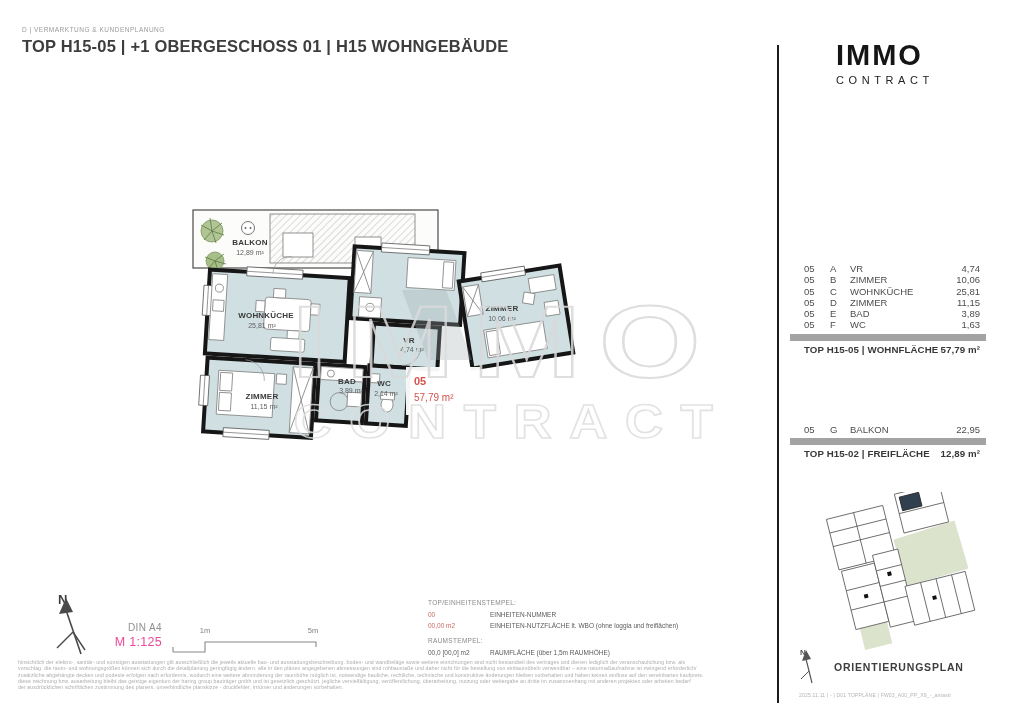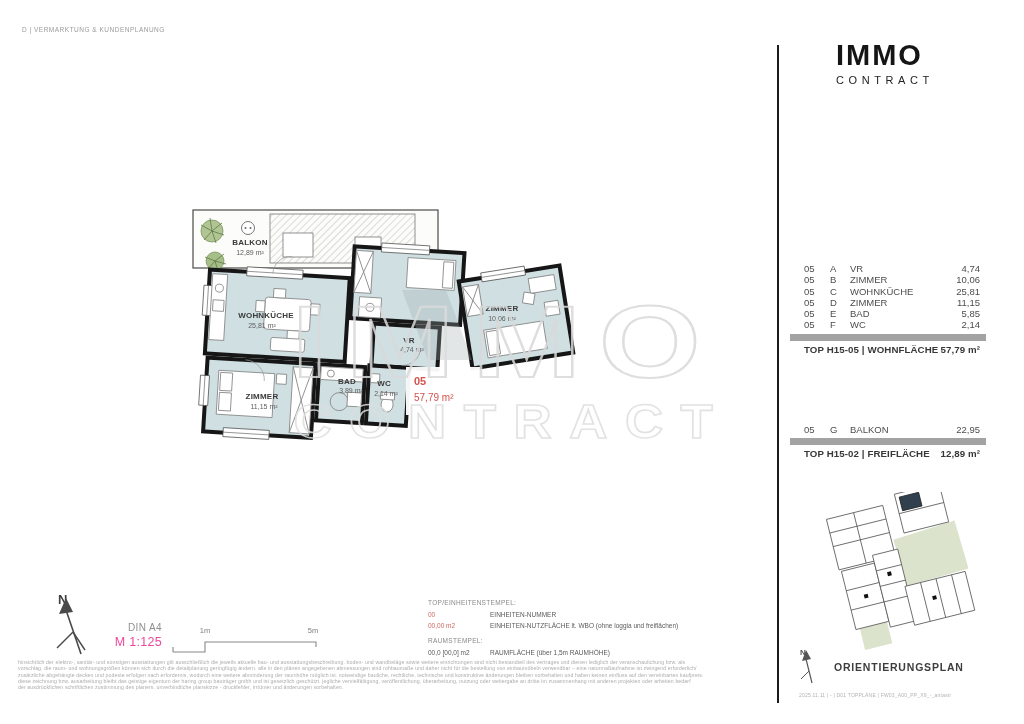--- a/index.html
+++ b/index.html
@@ -52,20 +52,21 @@
   .rn{font-size:8px;font-weight:700;fill:#3a3a3a;letter-spacing:.2px;}
   .ra{font-size:7px;fill:#606060;}
 </style>
 </head>
 <body>
 
 <div class="page">
 
   <div class="abs hdr">
     <div class="dept">D | VERMARKTUNG &amp; KUNDENPLANUNG</div>
+    <div class="title">TOP H15-05 | +1 OBERGESCHOSS 01 | H15 WOHNGEBÄUDE</div>
   </div>
 
   <div class="abs vline"></div>
 
   <div class="abs logo">
     <div class="immo">IMMO</div>
     <div class="contract">CONTRACT</div>
   </div>
 
   <svg class="abs" style="left:150px;top:195px" width="640" height="300" viewBox="0 0 640 300">
@@ -223,27 +224,27 @@
     <div class="trow">
       <span>05</span>
         <span>D</span>
       <span>ZIMMER</span>
         <span class="val">11,15</span>
     </div>
     <div class="trow">
       <span>05</span>
         <span>E</span>
       <span>BAD</span>
-        <span class="val">5,85</span>
+        <span class="val">3,89</span>
     </div>
     <div class="trow">
       <span>05</span>
         <span>F</span>
       <span>WC</span>
-        <span class="val">2,14</span>
+        <span class="val">1,63</span>
     </div>
     <div class="ttotal">
       <span>TOP H15-05 | WOHNFLÄCHE</span>
       <span>57,79 m²</span>
     </div>
   </div>
 
   <div class="abs atable t2">
     <div class="trow">
       <span>05</span>

